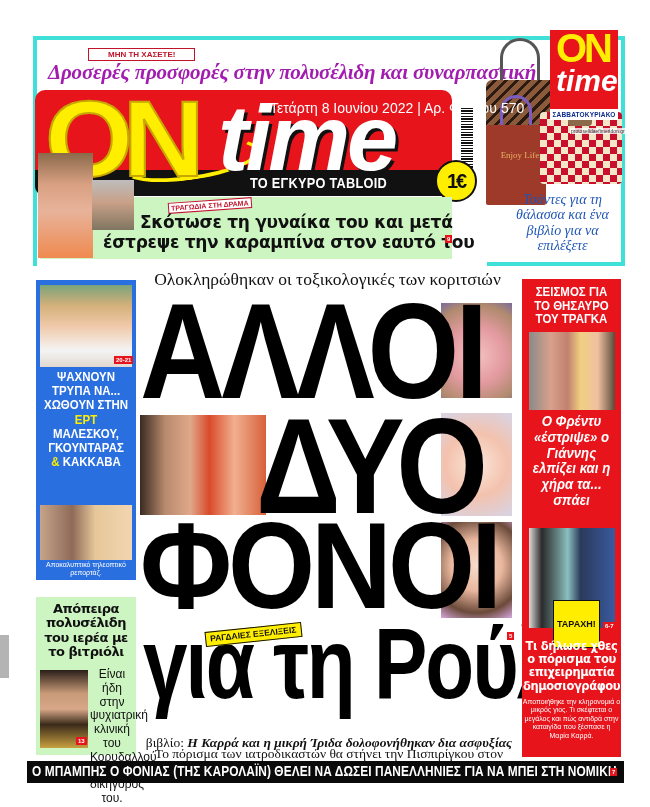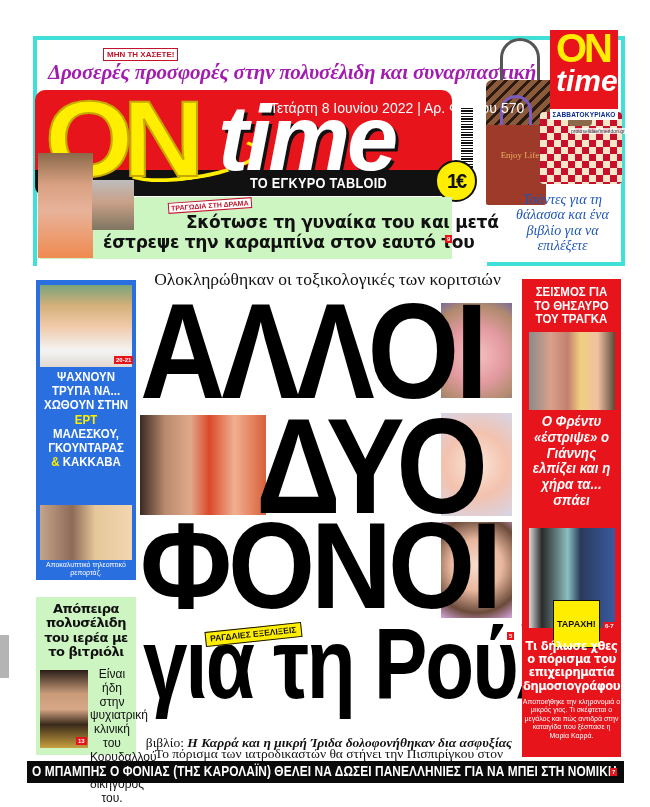--- a/index.html
+++ b/index.html
@@ -7,21 +7,21 @@
   body { position: relative; font-family: "Liberation Sans", sans-serif; }
 
   .abs { position: absolute; }
 
   
   .side-tab { left: 0; top: 635px; width: 9px; height: 43px; background: #b4b4b4; }
 
   
   .promo-frame { left: 33px; top: 36px; width: 592px; height: 230px; border: 4px solid #3fe0d8; border-bottom: none; border-left-width: 4px; }
   .promo-frame-bottom { left: 487px; top: 262px; width: 138px; height: 4px; background:#3fe0d8; }
-  .promo-tag { left: 88px; top: 48px; background:#fff; border:1px solid #c0142a; color:#c0142a; font-size: 8px; font-weight: bold; padding: 1px 3px; font-family: "Liberation Sans", sans-serif; margin-left: 15px; }
+  .promo-tag { left: 88px; top: 48px; background:#fff; border:1px solid #c0142a; color:#c0142a; font-size: 8px; font-weight: bold; padding: 1px 19px; font-family: "Liberation Sans", sans-serif; }
   .promo-headline { left: 48px; top: 60px; color:#a21caf; font-family: "Liberation Serif", serif; font-style: italic; font-weight: bold; font-size: 21px; white-space: nowrap; letter-spacing: -0.2px; }
 
   
   .masthead { left: 35px; top: 90px; width: 417px; height: 105px; background: #e8141c; border-radius: 10px; overflow: hidden; }
   .mast-black { left: 35px; top: 170px; width: 417px; height: 26px; background: #111; border-radius: 0 0 10px 10px; }
   .logo-on { left: 45px; top: 85px; font-family: "Liberation Sans", sans-serif; font-weight: 900; font-size: 108px; color: #ffee00; letter-spacing: -10px; line-height: 1; -webkit-text-stroke: 2px #c8a800; font-style: normal; transform: scaleX(1.05); transform-origin: left; }
   .logo-ring { left: 120px; top: 140px; width: 140px; height: 40px; border: 4px solid #ffee00; border-radius: 50%; border-top-color: transparent; border-left-color: transparent; transform: rotate(-8deg); }
   .logo-time { left: 218px; top: 92px; font-family: "Liberation Sans", sans-serif; font-weight: 900; font-style: italic; font-size: 92px; color: #ffffff; line-height: 1; letter-spacing: -3px; text-shadow: 3px 3px 0 #111; }
   .mast-date { left: 270px; top: 100px; color: #fff; font-size: 14px; white-space: nowrap; }
   .mast-tagline { left: 250px; top: 174px; color:#fff; font-weight: bold; font-size: 15px; white-space: nowrap; letter-spacing: 0.3px; transform: scaleX(0.85); transform-origin: left; }
@@ -45,21 +45,21 @@
   .bag3 { left: 540px; top: 112px; width: 82px; height: 72px; background: repeating-conic-gradient(#c8102e 0 25%, #f3e7c8 0 50%) 0 0 / 14px 14px; border-radius: 4px; }
   .bag3-flap { left: 568px; top: 112px; width: 24px; height: 14px; background:#8a6a4a; border-radius: 0 0 4px 4px; }
   .watermark { left: 570px; top: 128px; font-size: 5px; color:#333; background: rgba(255,255,255,0.8); padding: 0 1px; }
   .bags-caption { left: 505px; top: 192px; width: 115px; color: #1e55b5; font-family: "Liberation Serif", serif; font-style: italic; font-size: 14px; line-height: 1.1; text-align: center; }
 
   
   .trag-box { left: 40px; top: 197px; width: 412px; height: 62px; background: #cdf5c2; }
   .trag-photo1 { left: 38px; top: 153px; width: 55px; height: 105px; background: linear-gradient(180deg,#8a6a4a 0%, #d9a082 30%, #e7b39a 55%, #f08a50 100%); }
   .trag-photo2 { left: 92px; top: 180px; width: 42px; height: 50px; background: linear-gradient(180deg,#bdbdbd 0%, #c9a088 45%, #7f7560 100%); }
   .trag-tag { left: 168px; top: 200px; border: 1px solid #c0142a; background: #fff; color:#c0142a; font-size: 7px; font-weight: bold; padding: 1px 2px; transform: rotate(-4deg); }
-  .trag-line1 { left: 140px; top: 212px; font-family: "DejaVu Sans", sans-serif; font-weight: bold; font-size: 17px; color:#111; white-space: nowrap; letter-spacing: -0.3px; margin-left: 46px; }
+  .trag-line1 { left: 140px; top: 212px; font-family: "DejaVu Sans", sans-serif; font-weight: bold; font-size: 17px; color:#111; white-space: nowrap; letter-spacing: -0.3px; }
   .trag-line2 { left: 103px; top: 232px; font-family: "DejaVu Sans", sans-serif; font-weight: bold; font-size: 17px; color:#111; white-space: nowrap; letter-spacing: -0.3px; }
   .pageref { background: #e8141c; color:#fff; font-size: 6px; font-weight: bold; padding: 0 2px; line-height: 8px; }
   .trag-ref { left: 445px; top: 235px; }
 
   
   .lc-blue { left: 36px; top: 280px; width: 100px; height: 300px; background: #2a6fe0; }
   .lc-photo1 { left: 40px; top: 285px; width: 92px; height: 82px; background: linear-gradient(180deg, #7aa37a 0%, #d4b07a 25%, #f0c9a9 50%, #f4f4f4 80%, #e0d8d0 100%); }
   .lc-ref1 { left: 114px; top: 356px; }
   .lc-head { left: 36px; top: 370px; width: 100px; color:#fff; font-weight: bold; font-size: 13.5px; line-height: 1.05; text-align: center; transform: scaleX(0.85); transform-origin: center; }
   .lc-head .ert { color: #ffee00; }

